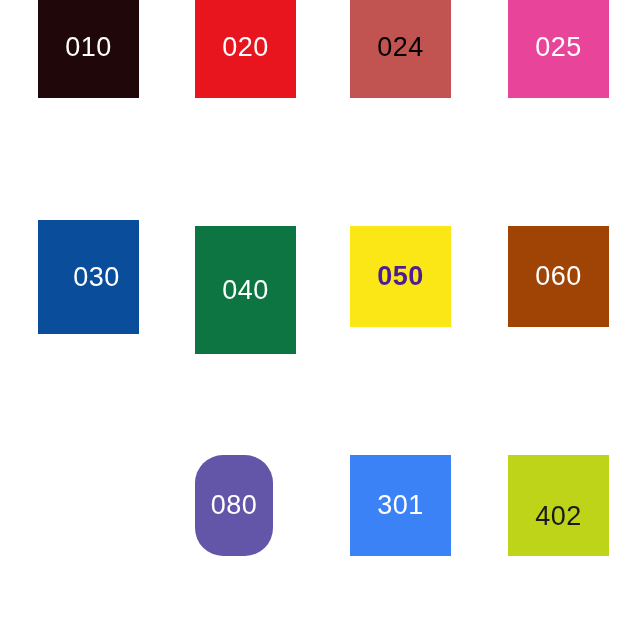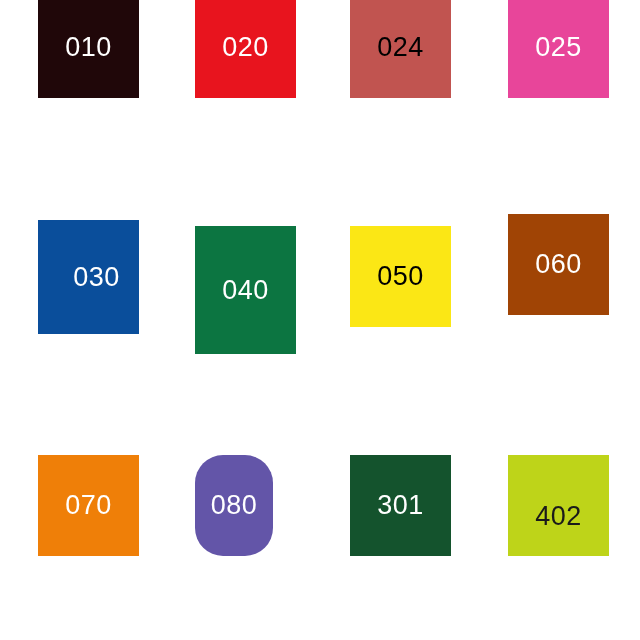--- a/index.html
+++ b/index.html
@@ -51,30 +51,27 @@
     <div class="swatch" style="left: 508px; top: -3px; width: 101px; height: 101px; background: rgb(232, 69, 154);">
       <span class="swatch-label" style="color: rgb(255, 255, 255);">025</span>
     </div>
     <div class="swatch" style="left: 38px; top: 220px; width: 101px; height: 114px; background: rgb(10, 78, 155); padding-left: 16px;">
       <span class="swatch-label" style="color: rgb(255, 255, 255);">030</span>
     </div>
     <div class="swatch" style="left: 195px; top: 226px; width: 101px; height: 128px; background: rgb(12, 117, 65);">
       <span class="swatch-label" style="color: rgb(255, 255, 255);">040</span>
     </div>
     <div class="swatch" style="left: 350px; top: 226px; width: 101px; height: 101px; background: rgb(251, 231, 21);">
-      <span class="swatch-label" style="color: #000000;">050</span>
+      <span class="swatch-label" style="color: #4c1d95; font-weight: bold;">050</span>
     </div>
-    <div class="swatch" style="left: 508px; top: 214px; width: 101px; height: 101px; background: rgb(160, 68, 5);">
+    <div class="swatch" style="left: 508px; top: 226px; width: 101px; height: 101px; background: rgb(160, 68, 5);">
       <span class="swatch-label" style="color: rgb(255, 255, 255);">060</span>
-    </div>
-    <div class="swatch" style="left: 38px; top: 455px; width: 101px; height: 101px; background: rgb(239, 127, 8);">
-      <span class="swatch-label" style="color: rgb(255, 255, 255);">070</span>
     </div>
     <div class="swatch" style="left: 195px; top: 455px; width: 78px; height: 101px; background: rgb(99, 85, 168); border-radius: 28px;">
       <span class="swatch-label" style="color: rgb(255, 255, 255);">080</span>
     </div>
-    <div class="swatch" style="left: 350px; top: 455px; width: 101px; height: 101px; background: #14532d;">
+    <div class="swatch" style="left: 350px; top: 455px; width: 101px; height: 101px; background: #3b82f6;">
       <span class="swatch-label" style="color: rgb(255, 255, 255);">301</span>
     </div>
     <div class="swatch" style="left: 508px; top: 455px; width: 101px; height: 101px; background: rgb(190, 212, 25);">
       <span class="swatch-label" style="color: rgb(26, 26, 26); margin-top: 21px;">402</span>
     </div>
   </div>
 
 </body></html>

